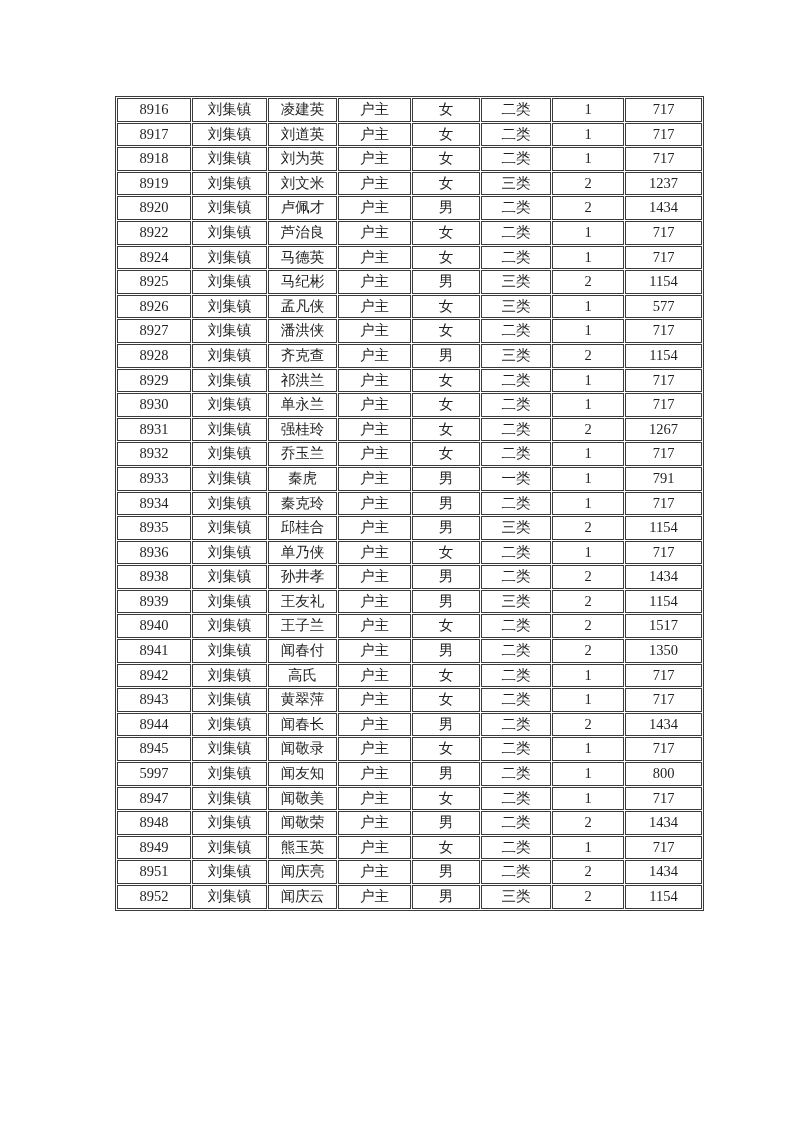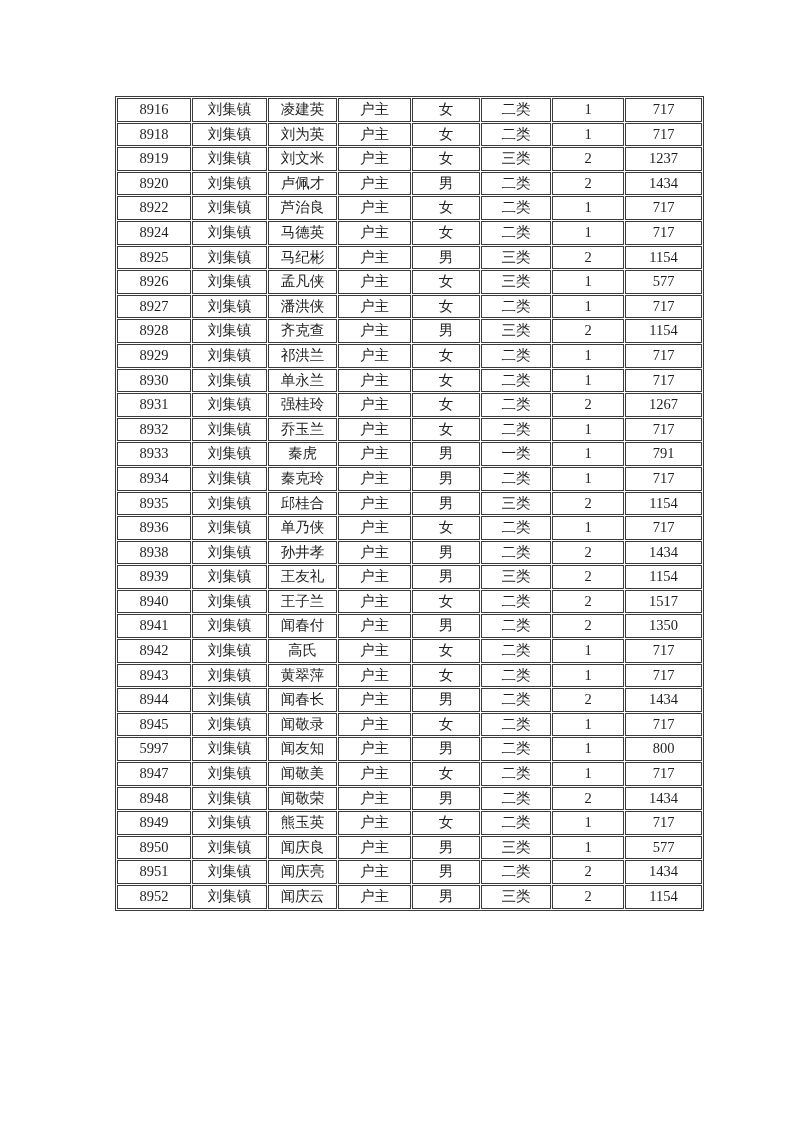--- a/index.html
+++ b/index.html
@@ -78,20 +78,30 @@
           <td>8916</td>
           <td>刘集镇</td>
           <td>凌建英</td>
           <td>户主</td>
           <td>女</td>
           <td>二类</td>
           <td>1</td>
           <td>717</td>
         </tr>
         <tr>
+          <td>8917</td>
+          <td>刘集镇</td>
+          <td>刘道英</td>
+          <td>户主</td>
+          <td>女</td>
+          <td>二类</td>
+          <td>1</td>
+          <td>717</td>
+        </tr>
+        <tr>
           <td>8918</td>
           <td>刘集镇</td>
           <td>刘为英</td>
           <td>户主</td>
           <td>女</td>
           <td>二类</td>
           <td>1</td>
           <td>717</td>
         </tr>
         <tr>
@@ -366,30 +376,20 @@
         </tr>
         <tr>
           <td>8949</td>
           <td>刘集镇</td>
           <td>熊玉英</td>
           <td>户主</td>
           <td>女</td>
           <td>二类</td>
           <td>1</td>
           <td>717</td>
-        </tr>
-        <tr>
-          <td>8950</td>
-          <td>刘集镇</td>
-          <td>闻庆良</td>
-          <td>户主</td>
-          <td>男</td>
-          <td>三类</td>
-          <td>1</td>
-          <td>577</td>
         </tr>
         <tr>
           <td>8951</td>
           <td>刘集镇</td>
           <td>闻庆亮</td>
           <td>户主</td>
           <td>男</td>
           <td>二类</td>
           <td>2</td>
           <td>1434</td>

